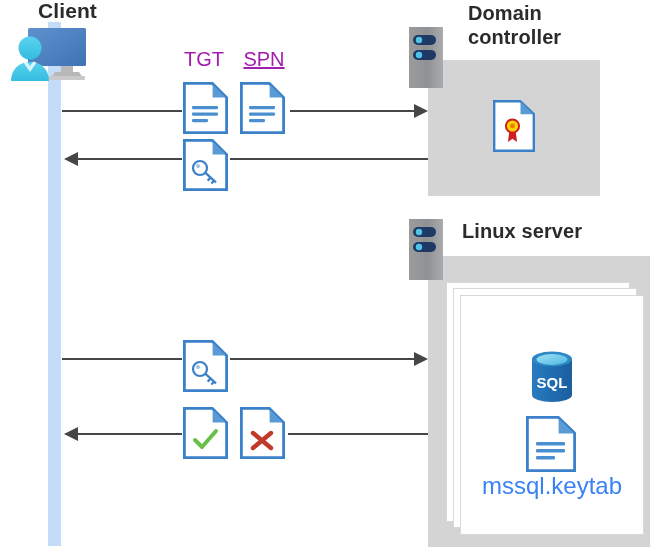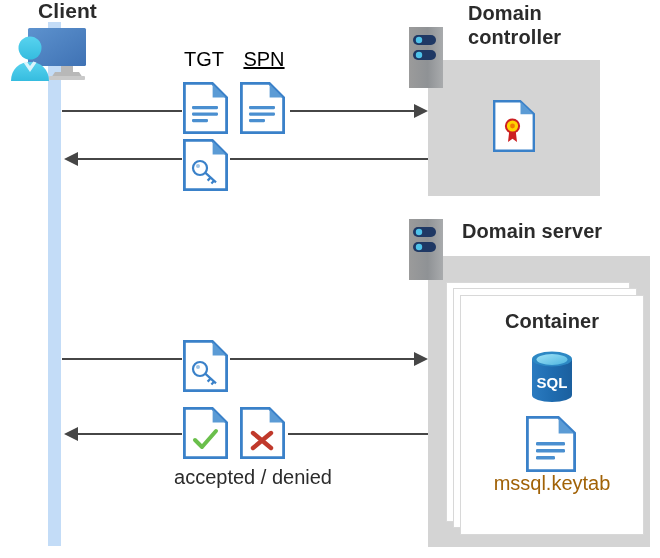--- a/index.html
+++ b/index.html
@@ -61,24 +61,24 @@
   #container-title{top:14px;}
 
   
   .flow-line{background:#464646;height:2px;}
 
   
   #accepted-denied{
     left:118px;top:466px;width:270px;text-align:center;
     font-size:20px;color:#2b2b2b;
   }
-  .tag{font-size:20px;color:#000000;text-align:center;}
+  .tag{font-size:20px;color:#a21caf;text-align:center;}
   #tgt-label{left:178px;top:48px;width:52px;}
   #spn-label{left:236px;top:48px;width:56px;text-decoration:underline;}
-  #keytab-label{left:0;top:176px;width:100%;font-size:20px;color:#a16207;text-align:center;}
+  #keytab-label{left:0;top:176px;width:100%;font-size:24px;color:#3b82f6;text-align:center;}
 </style>
 </head>
 <body>
 
 <div id="stage">
 
   <div class="abs" id="lifeline"></div>
 
   <div class="abs title" id="client-title">Client</div>
 
@@ -148,27 +148,26 @@
   <div class="abs rack" id="linux-rack">
     <svg width="34" height="61" viewBox="0 0 34 61">
       <rect x="0" y="0" width="34" height="61" fill="url(#rackGrad)"></rect>
       <rect x="4" y="8" width="23" height="10" rx="5" fill="#1f3864"></rect>
       <circle cx="10" cy="13" r="3.2" fill="#4fc3ea"></circle>
       <rect x="4" y="23" width="23" height="10" rx="5" fill="#1f3864"></rect>
       <circle cx="10" cy="28" r="3.2" fill="#4fc3ea"></circle>
     </svg>
   </div>
 
-  <div class="abs title" id="linux-title">Domain server</div>
+  <div class="abs title" id="linux-title">Linux server</div>
 
   <div class="abs card" id="card-back"></div>
   <div class="abs card" id="card-mid"></div>
   <div class="abs card" id="card-front">
     <div class="inner">
-      <div class="abs title" id="container-title">Container</div>
 
       <div class="abs" style="left:60px;top:50px;width:62px;height:62px;text-align:center;">
         <svg width="62" height="62" viewBox="0 0 62 62">
           <defs>
             <linearGradient id="sqlBody" x1="0" y1="0" x2="1" y2="0">
               <stop offset="0%" stop-color="#2b7bc0"></stop>
               <stop offset="50%" stop-color="#1f6cb0"></stop>
               <stop offset="100%" stop-color="#1b5f9e"></stop>
             </linearGradient>
             <linearGradient id="sqlTop" x1="0" y1="0" x2="1" y2="1">
@@ -289,15 +288,14 @@
   </div>
 
   <div class="abs" style="left:240px;top:407px;width:45px;height:52px;">
     <svg width="45" height="52" viewBox="0 0 45 52">
       <path d="M1.4 1.4 h28 L43.6 15.5 v35.1 H1.4 z" fill="#ffffff" stroke="#3a81c9" stroke-width="2.8"></path>
       <path d="M29.6 2.2 L42.8 15.6 H29.6 z" fill="#5b9bd5"></path>
       <path d="M13 26 L31 41 M31 26 L13 41" fill="none" stroke="#c0392b" stroke-width="4.4" stroke-linecap="round"></path>
     </svg>
   </div>
 
-  <div class="abs" id="accepted-denied">accepted / denied</div>
 
 </div>
 
 </body></html>

